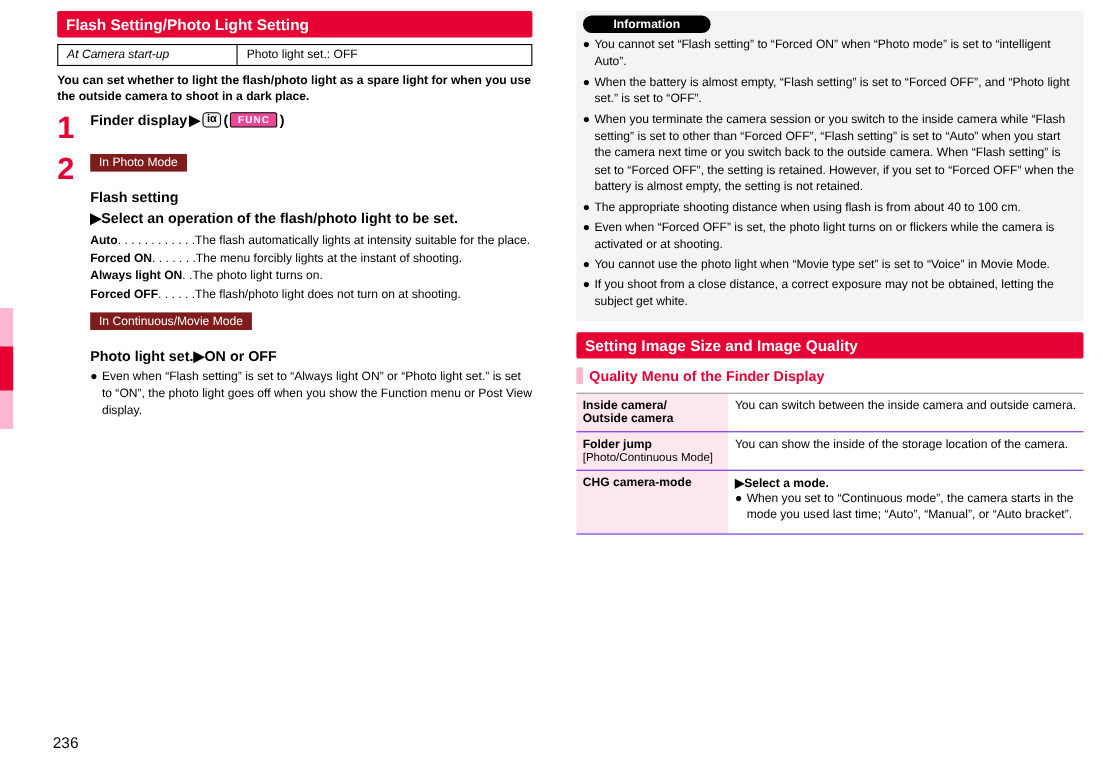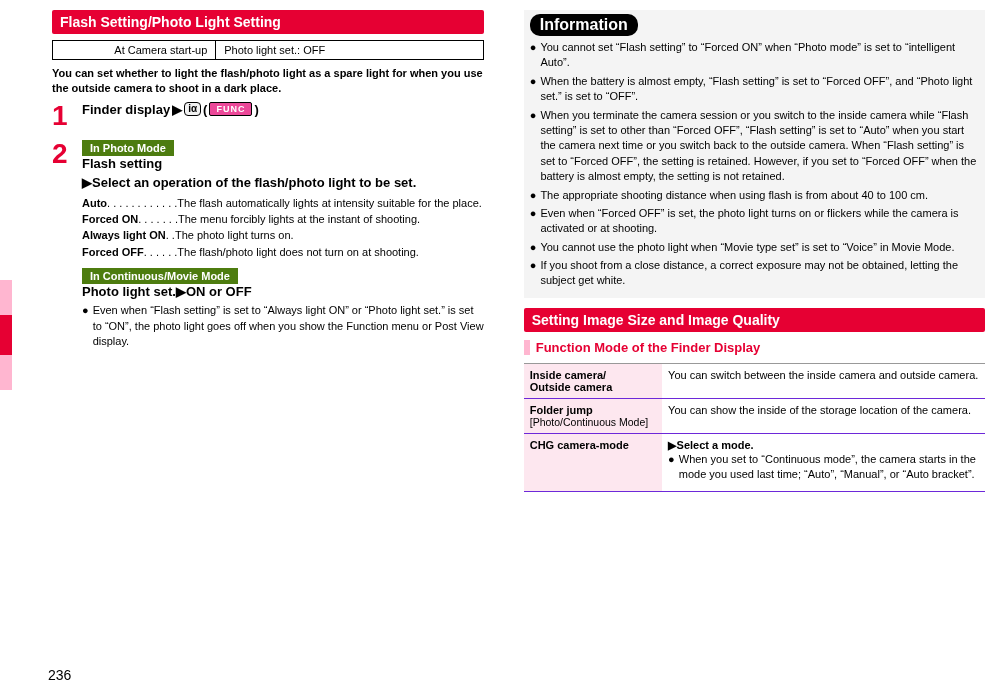--- a/index.html
+++ b/index.html
@@ -72,21 +72,22 @@
     border: 1px solid #000;
     font-size: 11px;
     margin-bottom: 6px;
   }
   .settings-table > div {
     padding: 3px 8px;
   }
   .settings-table .cell-label {
     border-right: 1px solid #000;
     width: 38%;
-    text-align: right;
+    text-align: left;
+    font-style: italic;
   }
   .intro {
     font-weight: bold;
     line-height: 1.35;
     margin-bottom: 6px;
   }
   .step {
     display: flex;
     gap: 8px;
     margin-bottom: 10px;
@@ -129,26 +130,26 @@
     color: #fff;
     font-size: 9px;
     letter-spacing: 1px;
     padding: 1px 6px;
     border-radius: 2px;
     line-height: 1;
     height: 14px;
   }
   .mode-chip {
     display: inline-block;
-    background: #4d7c0f;
+    background: #7f1d1d;
     color: #fff;
-    font-weight: bold;
+    font-weight: normal;
     font-size: 11px;
     padding: 2px 8px;
-    margin-bottom: 0;
+    margin-bottom: 16px;
   }
   .sub-head {
     font-weight: bold;
     font-size: 13px;
     margin-bottom: 4px;
   }
   .action-line {
     font-weight: bold;
     font-size: 13px;
     margin-bottom: 6px;
@@ -170,22 +171,22 @@
     line-height: 1.4;
     margin-bottom: 3px;
     font-size: 11px;
   }
   .bullet-line .dot { flex-shrink: 0; }
   .info-bar {
     display: inline-block;
     background: #000;
     color: #fff;
     font-weight: bold;
-    font-size: 16px;
-    padding: 2px 10px;
+    font-size: 11px;
+    padding: 2px 28px;
     border-radius: 10px;
     margin-bottom: 4px;
   }
   .info-block {
     background: #f4f4f4;
     padding: 4px 6px 6px 6px;
     margin-bottom: 10px;
   }
   .section-sub {
     color: #e60033;
@@ -317,21 +318,21 @@
           <span>You cannot use the photo light when “Movie type set” is set to “Voice” in Movie Mode.</span>
         </div>
       <div class="bullet-line">
           <span class="dot">●</span>
           <span>If you shoot from a close distance, a correct exposure may not be obtained, letting the subject get white.</span>
         </div>
     </div>
 
     <div class="header-bar">Setting Image Size and Image Quality</div>
 
-    <div class="section-sub">Function Mode of the Finder Display</div>
+    <div class="section-sub">Quality Menu of the Finder Display</div>
 
     <table class="fm-table">
       <tbody>
           <tr>
         <td><span style="white-space:pre-line">Inside camera/
 Outside camera</span></td>
         <td>You can switch between the inside camera and outside camera.</td>
       </tr>
       <tr>
         <td>

